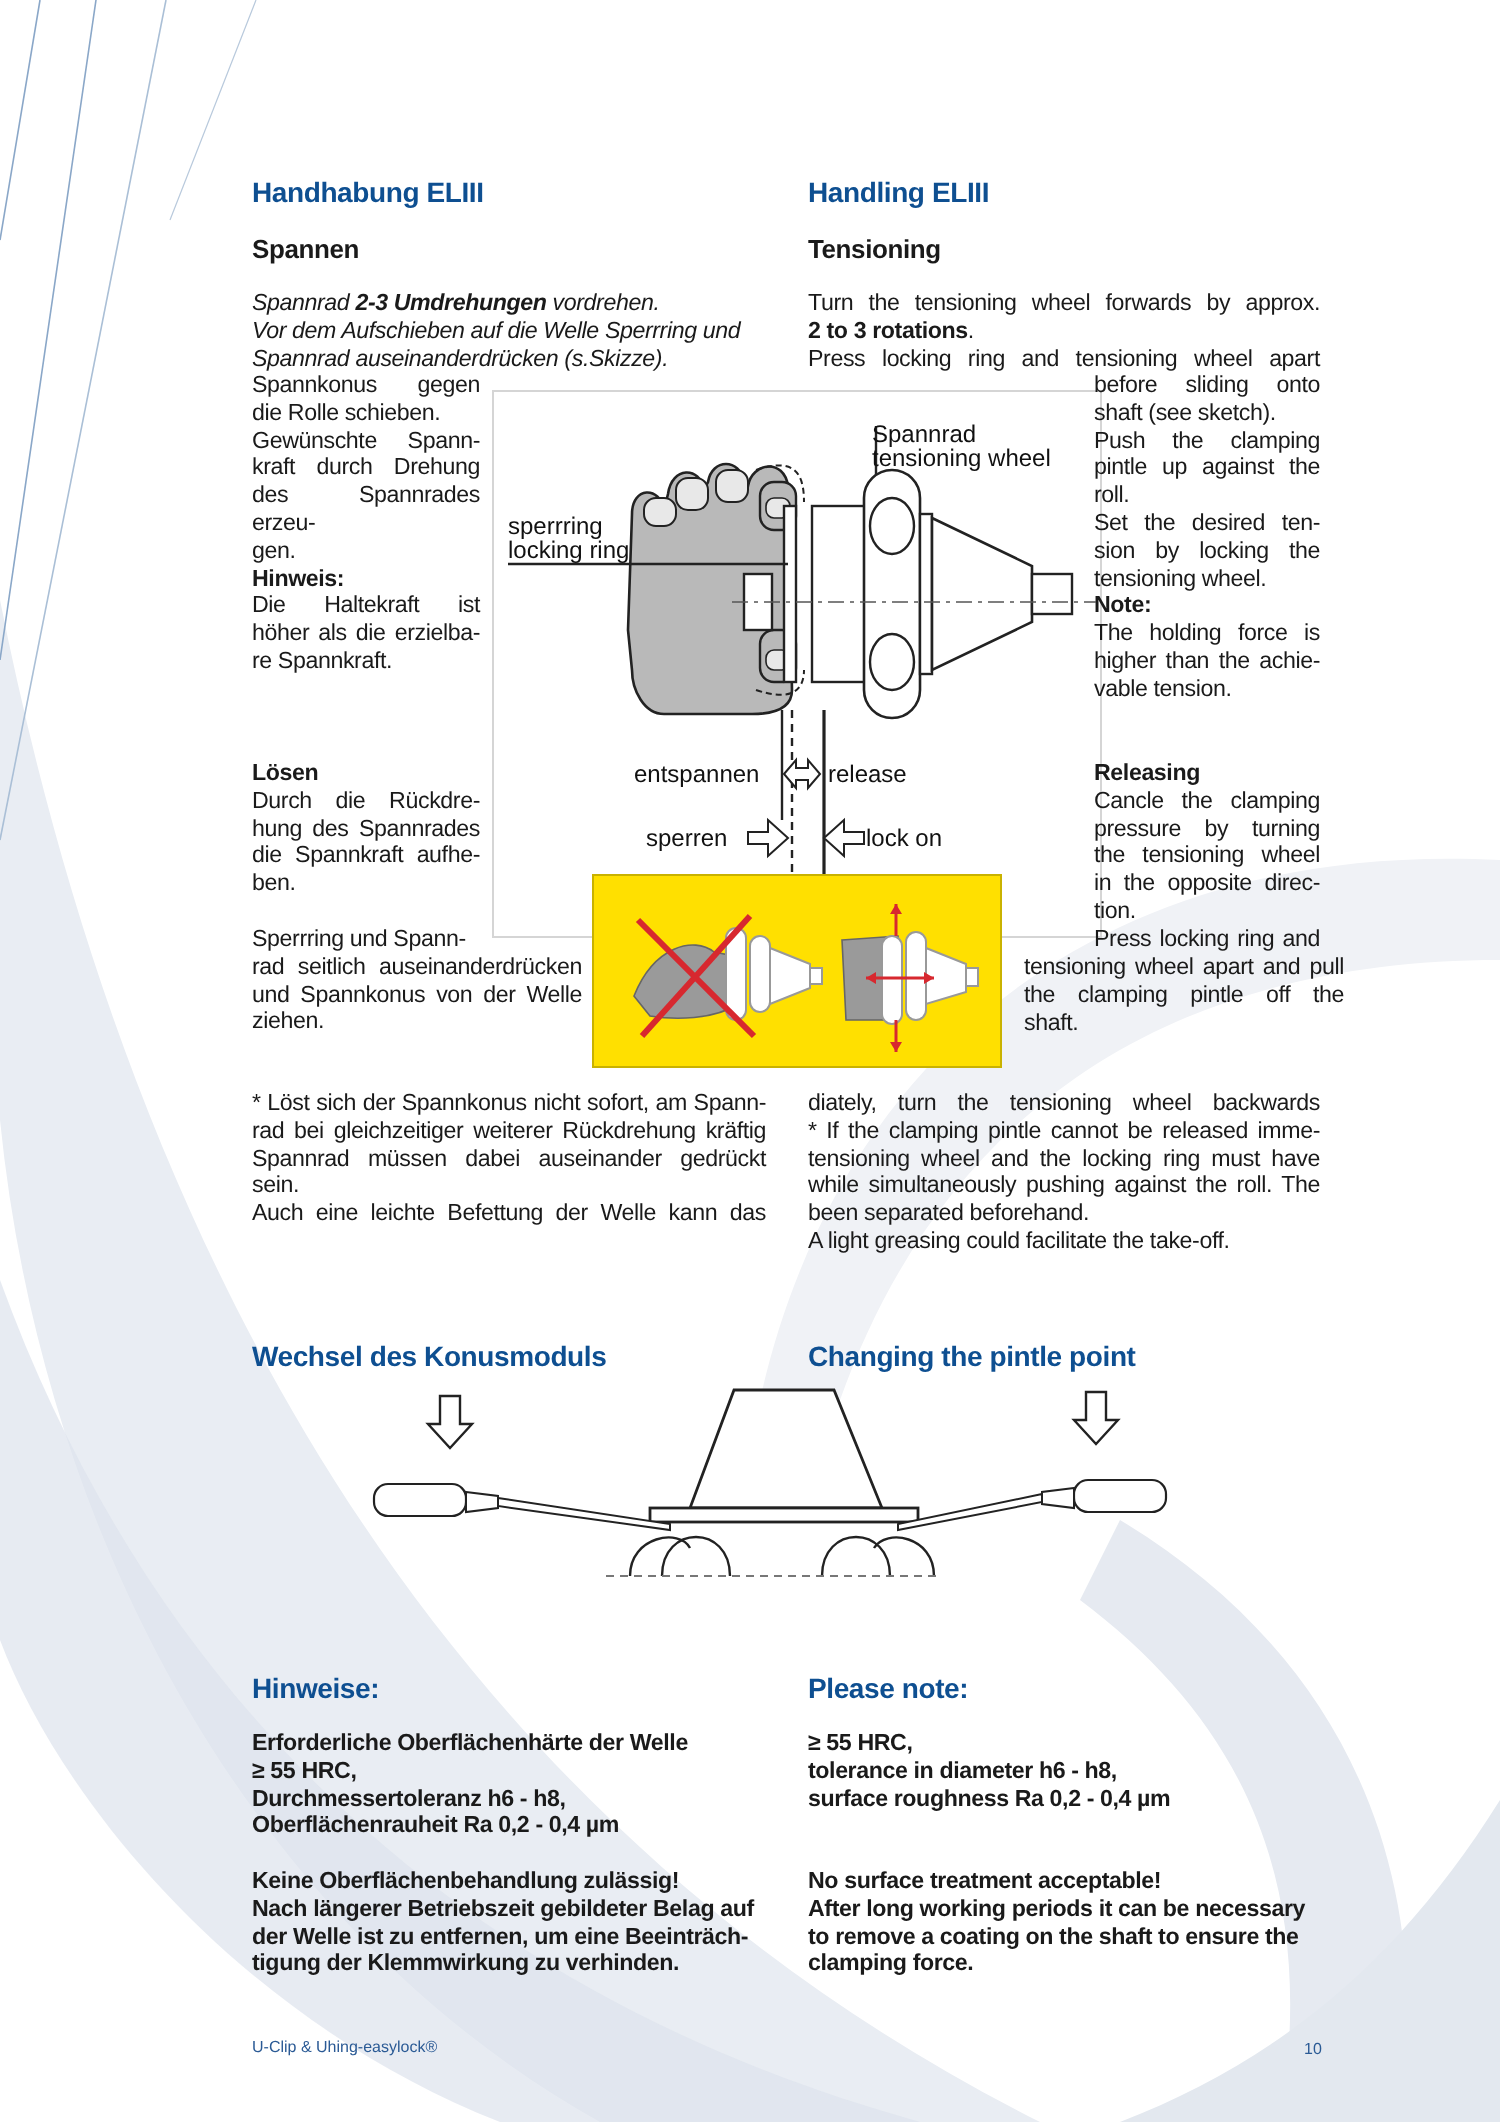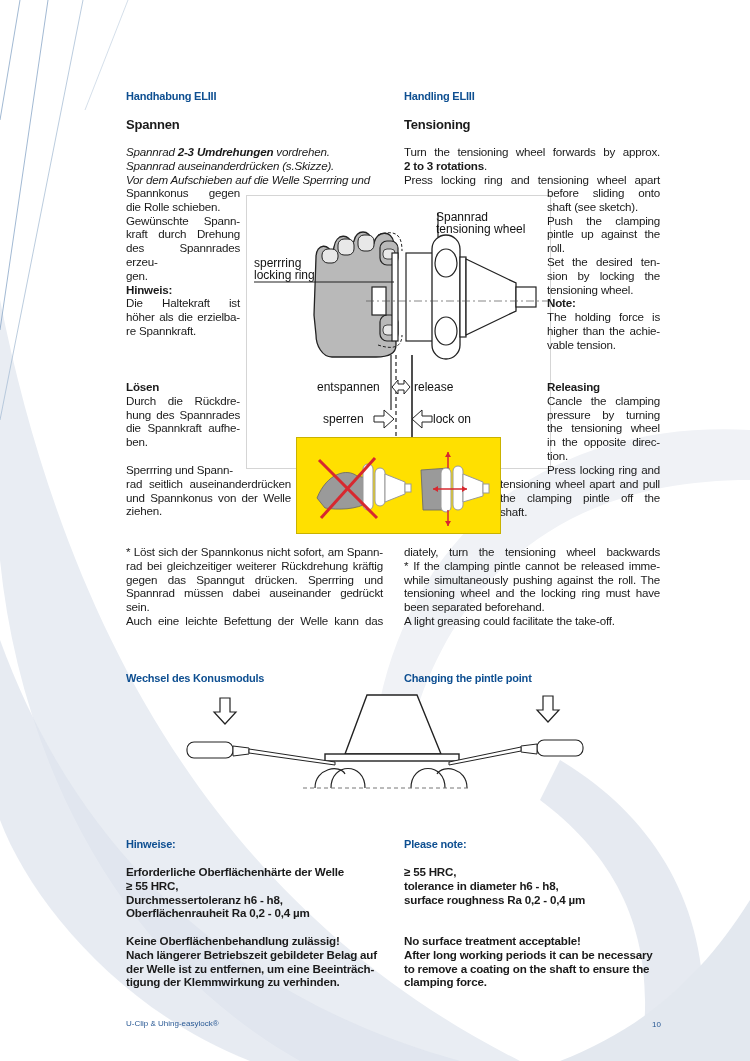--- a/index.html
+++ b/index.html
@@ -5,21 +5,21 @@
   html, body { margin: 0; padding: 0; }
   body {
     width: 750px; height: 1061px; position: relative; overflow: hidden;
     background: #ffffff;
     font-family: "Liberation Sans", sans-serif;
     color: #1a1a1a;
   }
   .bg { position: absolute; left: 0; top: 0; width: 750px; height: 1061px; z-index: 0; }
   .abs { position: absolute; z-index: 2; }
   .txt { font-family: "Liberation Sans", sans-serif; font-size: 11.6px; line-height: 13.8px; letter-spacing: -0.2px; }
-  .h-blue { color: #0e4f91; font-weight: bold; font-size: 11px; }
+  .h-blue { color: #0e4f91; font-weight: bold; font-size: 14px; }
   .h-black { font-weight: bold; font-size: 13px; }
   b, .b { font-weight: bold; }
   .line { display: block; }
   .jl { display: block; text-align: justify; text-align-last: justify; }
   .figbox {
     position: absolute; left: 246px; top: 195px; width: 303px; height: 272px;
     border: 1px solid #d5d5d5; background: rgba(255,255,255,0.85); z-index: 1;
   }
   .yellow {
     position: absolute; left: 296px; top: 437px; width: 203px; height: 95px;
@@ -47,22 +47,22 @@
   <line x1="48" y1="0" x2="0" y2="330" stroke="#8aa7c8" stroke-width="0.8"></line>
   <line x1="83" y1="0" x2="0" y2="420" stroke="#aabfd6" stroke-width="0.8"></line>
   <line x1="128" y1="0" x2="85" y2="110" stroke="#b8c9dc" stroke-width="0.6"></line>
 </svg>
 
 <div class="abs txt h-blue" style="left:126px; top:90px;">Handhabung ELIII</div>
 <div class="abs txt h-black" style="left:126px; top:118px;">Spannen</div>
 
 <div class="abs txt" style="left:126px; top:145px; width:262px;font-style:italic;">
   <span class="line"><span>Spannrad </span><b>2-3 Umdrehungen</b><span> vordrehen.</span></span>
+  <span class="line">Vor dem Aufschieben auf die Welle Sperrring und</span>
   <span class="line">Spannrad auseinanderdrücken (s.Skizze).</span>
-  <span class="line">Vor dem Aufschieben auf die Welle Sperrring und</span>
 </div>
 
 <div class="abs txt" style="left:126px; top:186px; width:114px;">
   <span class="jl">Spannkonus gegen</span>
   <span class="jl" style="text-align-last:left">die Rolle schieben.</span>
   <span class="jl">Gewünschte Spann-</span>
   <span class="jl">kraft durch Drehung</span>
   <span class="jl">des Spannrades erzeu-</span>
   <span class="line">gen.</span>
   <span class="line b">Hinweis:</span>
@@ -81,21 +81,20 @@
 <div class="abs txt" style="left:126px; top:463px; width:165px;">
   <span class="line">Sperrring und Spann-</span>
   <span class="jl">rad seitlich auseinanderdrücken</span>
   <span class="jl">und Spannkonus von der Welle</span>
   <span class="line">ziehen.</span>
 </div>
 
 <div class="abs txt" style="left:126px; top:545px; width:257px;">
   <span class="jl">* Löst sich der Spannkonus nicht sofort, am Spann-</span>
   <span class="jl">rad bei gleichzeitiger weiterer Rückdrehung kräftig</span>
-  <span class="jl">gegen das Spanngut drücken. Sperrring und</span>
   <span class="jl">Spannrad müssen dabei auseinander gedrückt</span>
   <span class="line">sein.</span>
   <span class="jl">Auch eine leichte Befettung der Welle kann das</span>
 </div>
 
 <div class="abs txt h-blue" style="left:126px; top:672px;">Wechsel des Konusmoduls</div>
 
 <div class="abs txt h-blue" style="left:126px; top:838px;">Hinweise:</div>
 <div class="abs txt b" style="left:126px; top:865px; width:262px;">
   <span class="line">Erforderliche Oberflächenhärte der Welle</span>
@@ -136,31 +135,31 @@
 
 <div class="abs txt" style="left:547px; top:380px; width:113px;">
   <span class="line b">Releasing</span>
   <span class="jl">Cancle the clamping</span>
   <span class="jl">pressure by turning</span>
   <span class="jl">the tensioning wheel</span>
   <span class="jl">in the opposite direc-</span>
   <span class="line">tion.</span>
   <span class="jl">Press locking ring and</span>
 </div>
-<div class="abs txt" style="left:500px; top:477px; width:160px;">
+<div class="abs txt" style="left:512px; top:477px; width:160px;">
   <span class="jl">tensioning wheel apart and pull</span>
   <span class="jl">the clamping pintle off the</span>
   <span class="line">shaft.</span>
 </div>
 
 <div class="abs txt" style="left:404px; top:545px; width:256px;">
   <span class="jl">diately, turn the tensioning wheel backwards</span>
   <span class="jl">* If the clamping pintle cannot be released imme-</span>
+  <span class="jl">tensioning wheel and the locking ring must have</span>
   <span class="jl">while simultaneously pushing against the roll. The</span>
-  <span class="jl">tensioning wheel and the locking ring must have</span>
   <span class="line">been separated beforehand.</span>
   <span class="line">A light greasing could facilitate the take-off.</span>
 </div>
 
 <div class="abs txt h-blue" style="left:404px; top:672px;">Changing the pintle point</div>
 
 <div class="abs txt h-blue" style="left:404px; top:838px;">Please note:</div>
 <div class="abs txt b" style="left:404px; top:865px; width:262px;">
   <span class="line">≥ 55 HRC,</span>
   <span class="line">tolerance in diameter h6 - h8,</span>

